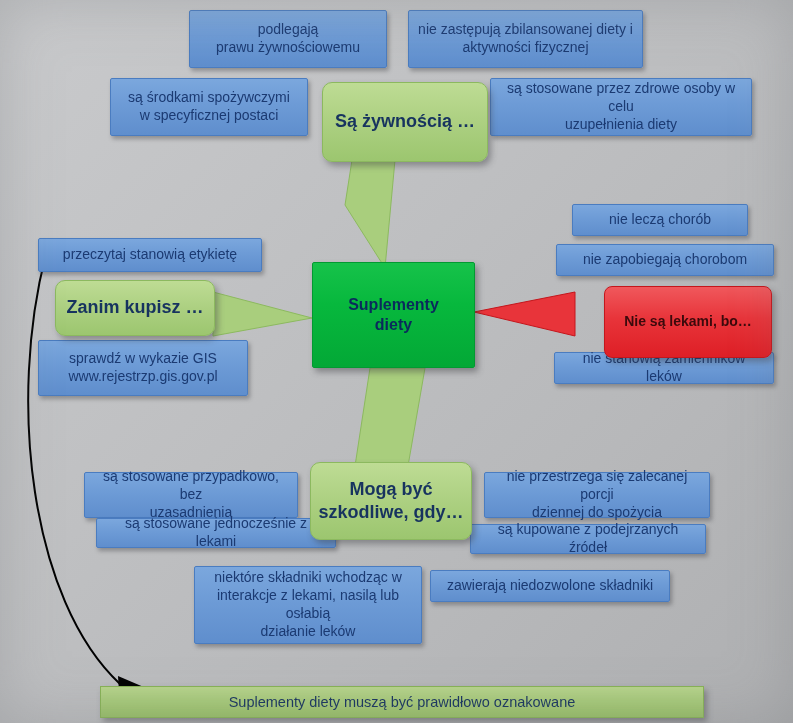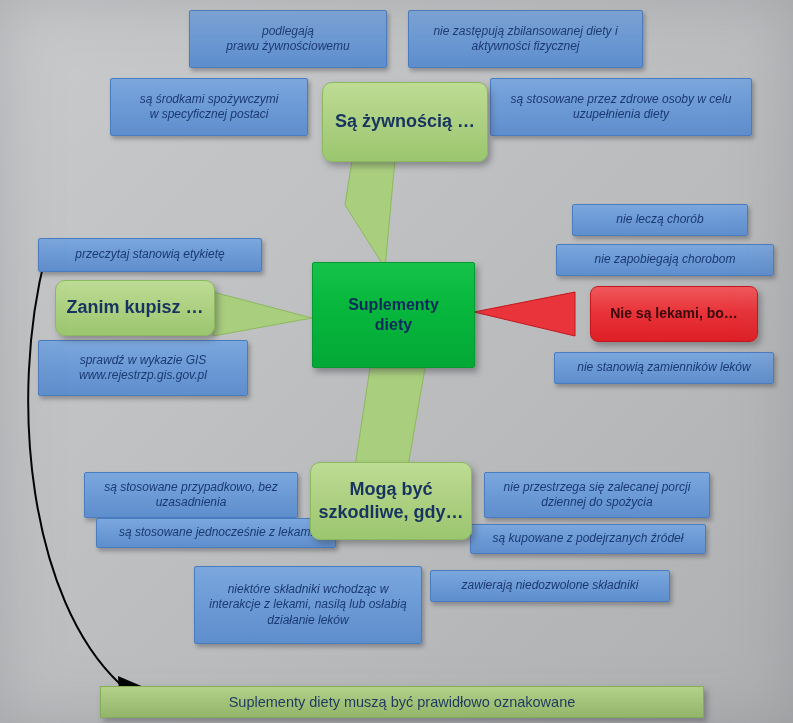--- a/index.html
+++ b/index.html
@@ -36,25 +36,24 @@
     align-items: center;
     justify-content: center;
     text-align: center;
     line-height: 1.28;
   }
   
   .blue {
     background: linear-gradient(180deg, #7ba7dd 0%, #6d9bd6 45%, #5f8ecd 100%);
     border: 1px solid #4a7cc0;
     color: #1b3a72;
-    font-size: 12px;
+    font-size: 14px;
     border-radius: 2px;
     box-shadow: 2px 3px 4px rgba(60,60,65,0.40);
     padding: 4px 8px;
-    font-style: italic;
   }
   .blue .txt { white-space: pre-line; }
   
   .center-green {
     background: linear-gradient(180deg, #16c24a 0%, #07b83d 40%, #03a836 100%);
     border: 1px solid #029a31;
     color: #0a2a5c;
     font-weight: bold;
     font-size: 16px;
     border-radius: 2px;
@@ -156,21 +155,21 @@
   </div>
 
   <div class="node blue" style="left:556px; top:244px; width:218px; height:32px;">
     <span class="txt">nie zapobiegają chorobom</span>
   </div>
 
   <div class="node blue" style="left:554px; top:352px; width:220px; height:32px;">
     <span class="txt">nie stanowią zamienników leków</span>
   </div>
 
-  <div class="node red" style="left:590px; top:286px; width:168px; height:56px;">
+  <div class="node red" style="left:604px; top:286px; width:168px; height:72px;">
     <span class="txt">Nie są lekami, bo…</span>
   </div>
 
   <div class="node center-green" style="left:312px; top:262px; width:163px; height:106px;">
     <span class="txt" style="white-space:pre-line;">Suplementy
 diety</span>
   </div>
 
   <div class="node blue" style="left:84px; top:472px; width:214px; height:46px;">
     <span class="txt">są stosowane przypadkowo, bez

